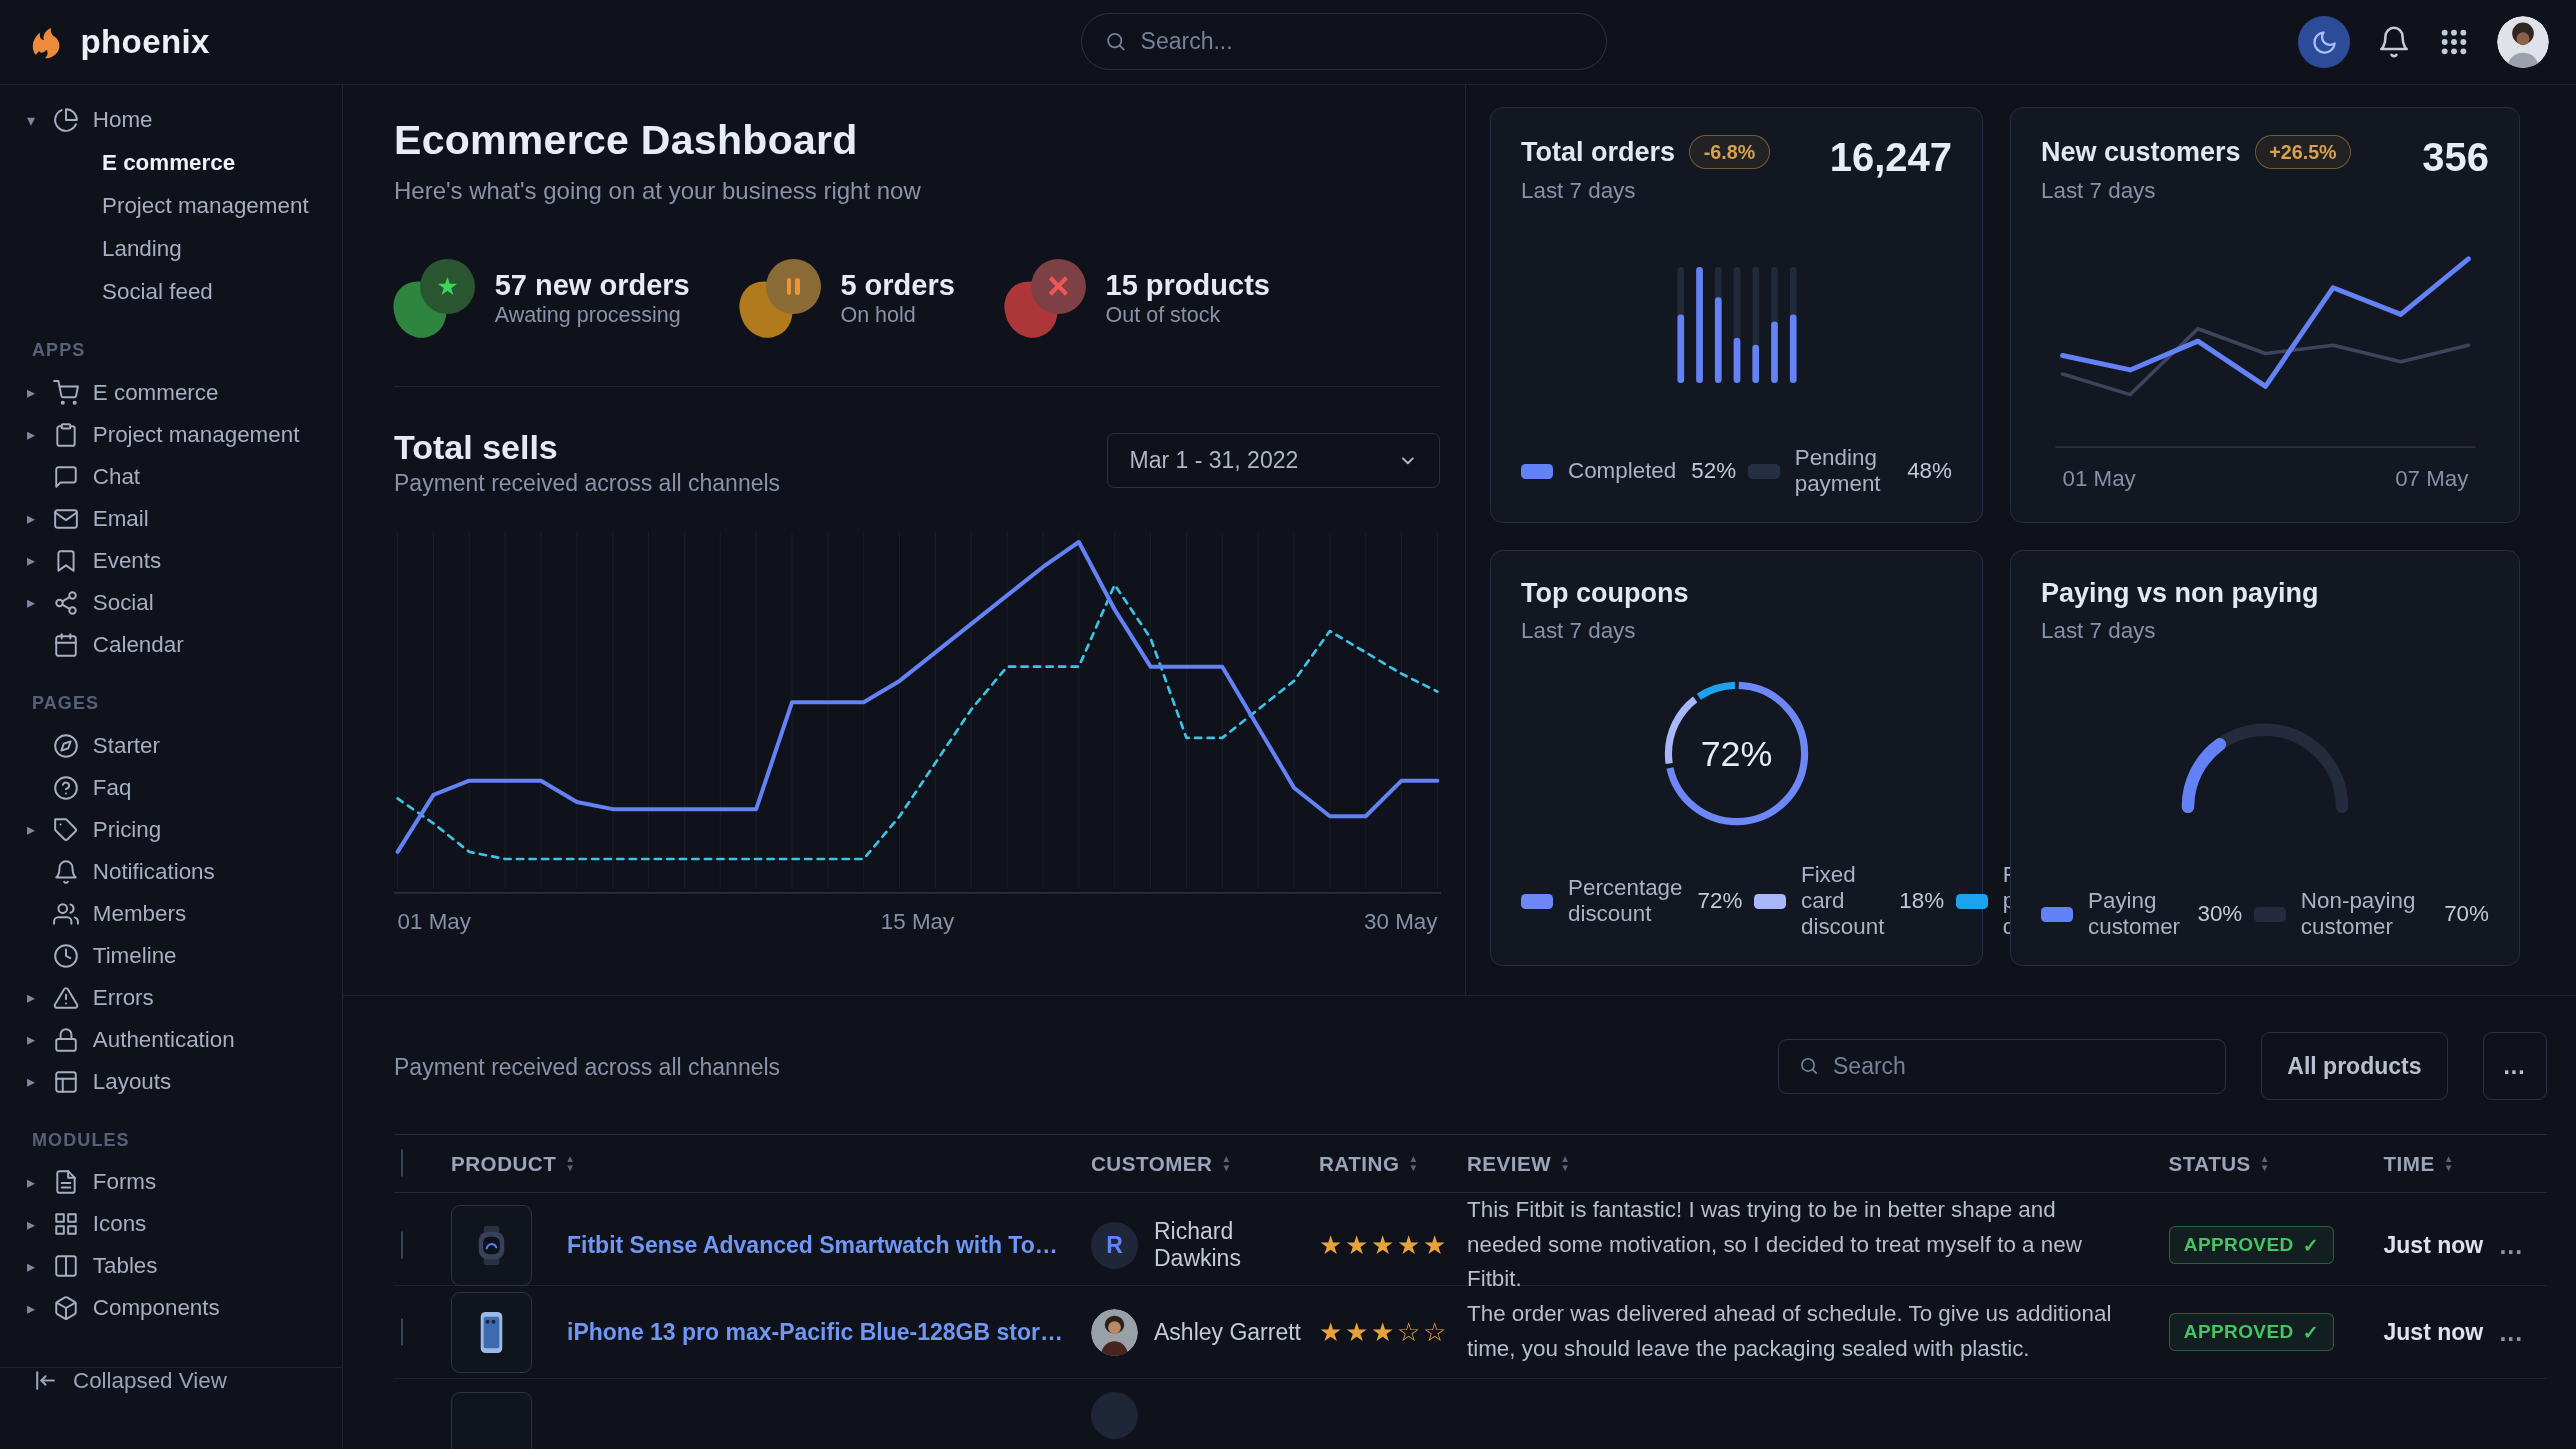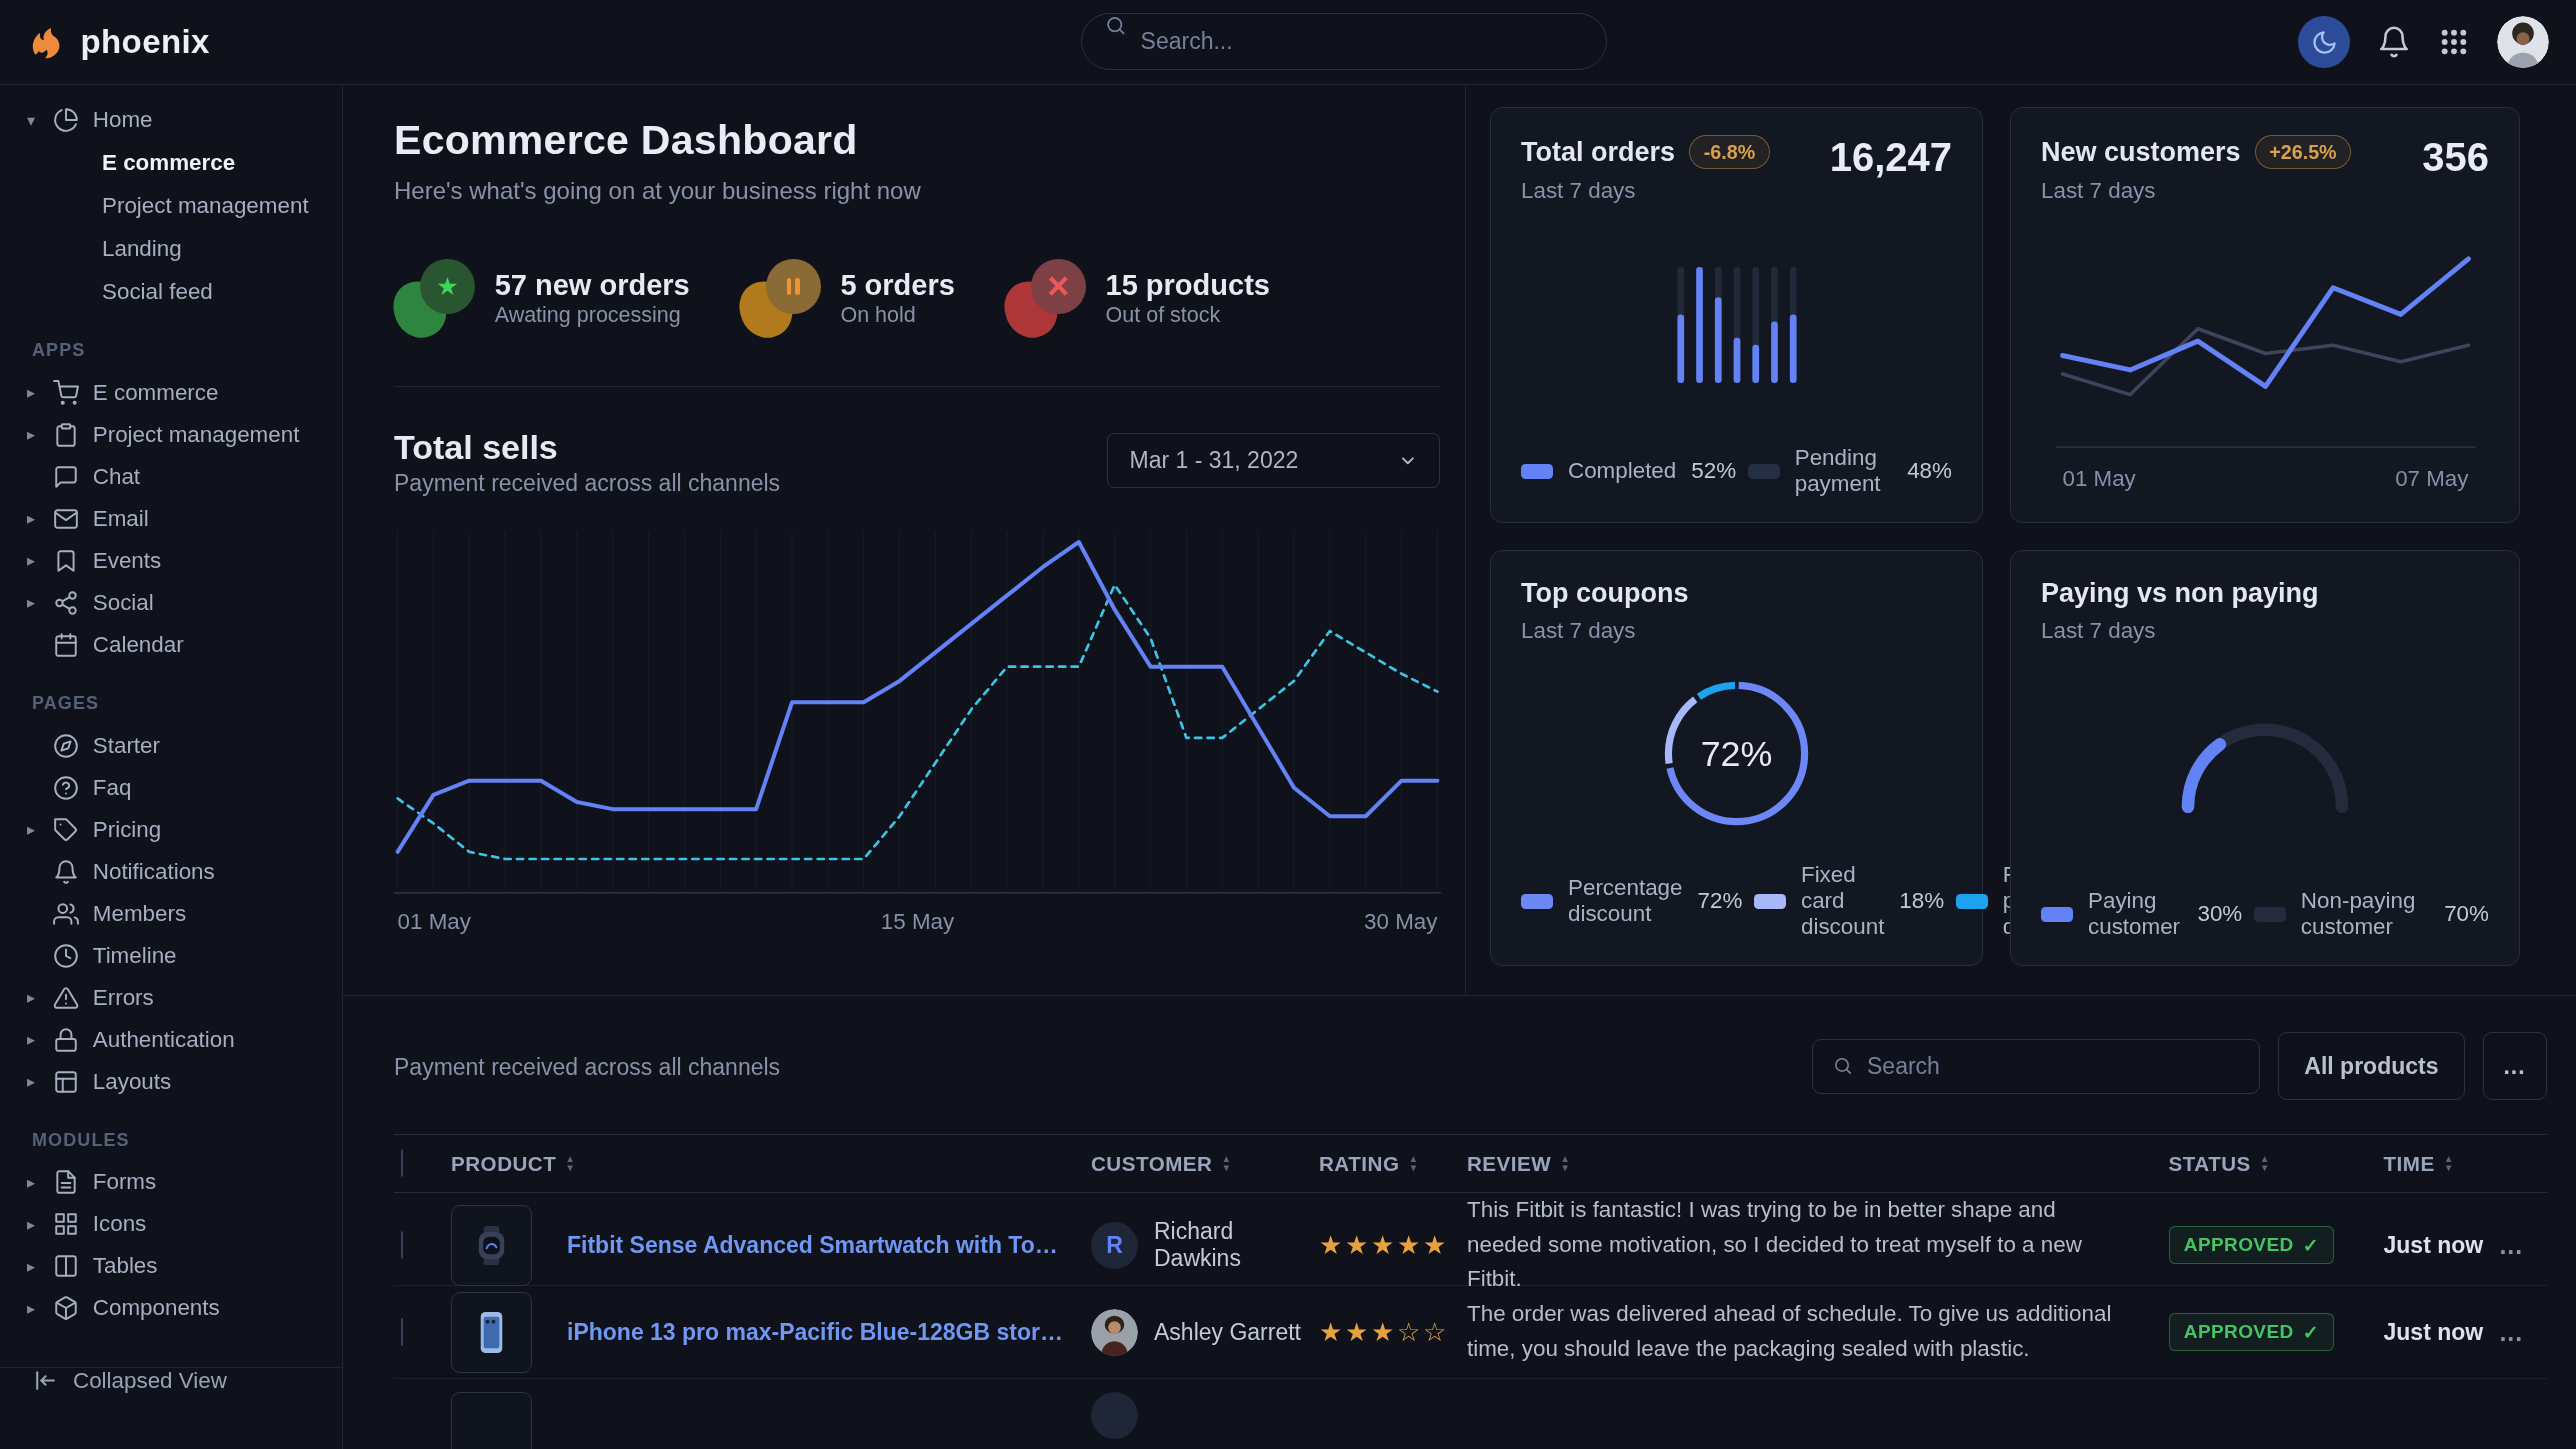--- a/index.html
+++ b/index.html
@@ -7,21 +7,21 @@
 body{font-family:"Liberation Sans",sans-serif;color:#dde2ee;font-size:23px}
 svg text{font-family:"Liberation Sans",sans-serif}
 button{font-family:inherit;background:none;border:none;color:inherit;cursor:pointer}
 input{font-family:inherit;background:none;border:none;outline:none;color:#c6cdda;font-size:23px;width:100%}
 input::placeholder{color:#76809a}
 .app{width:2576px;height:1449px;display:flex;flex-direction:column}
 
 .navbar{height:85px;flex:0 0 85px;display:flex;align-items:center;padding:0 27px;border-bottom:0.9px solid #1e2534;position:relative}
 .logo{display:flex;align-items:center;gap:12.5px}
 .logo-text{font-size:33px;font-weight:bold;color:#eceff5;letter-spacing:0.4px}
-.nav-search{position:absolute;left:1081px;top:13.4px;width:526px;height:57px;border:0.9px solid #2a3244;border-radius:894px;display:flex;gap:14.3px;padding:0 23px}
+.nav-search{position:absolute;left:1081px;top:13.4px;width:526px;height:57px;border:0.9px solid #2a3244;border-radius:894px;display:flex;align-items:center;gap:14.3px;padding:0 23px}
 .nav-right{margin-left:auto;display:flex;align-items:center;gap:27px}
 .theme-btn{width:52px;height:52px;border-radius:50%;background:#2c4c99;display:flex;align-items:center;justify-content:center}
 .nav-ic{display:flex;align-items:center;justify-content:center}
 .nav-avatar{width:52px;height:52px;border-radius:50%;overflow:hidden;display:block}
 
 .frame{flex:1;display:flex;min-height:0}
 .sidebar{width:343px;flex:0 0 343px;border-right:0.9px solid #1e2534;display:flex;flex-direction:column;padding-top:14.3px}
 .side-nav{flex:1;padding:0 18px 0 23px;overflow:hidden}
 .s-item{display:flex;align-items:center;gap:13.4px;height:42px;color:#a6aec2;font-size:22.4px;cursor:pointer}
 .s-caret{width:16px;font-size:16px;color:#7e88a0;text-align:center;flex:0 0 16px}
@@ -64,21 +64,21 @@
 .card-value{font-size:40px;font-weight:bold;color:#e8ecf4}
 .card-chart{flex:1;display:flex;align-items:center;justify-content:center}
 .legend{display:flex;flex-direction:row;gap:11.6px}
 .lg-row{display:flex;align-items:center;gap:15px;font-size:22.4px}
 .sw{width:32px;height:14.3px;border-radius:4.5px;flex:0 0 32px}
 .lg-l{color:#aab2c4}
 .lg-v{margin-left:auto;color:#c2c9d7}
 
 .reviews{flex:1;padding:36px 29.5px 0 51px;overflow:hidden}
 .rev-head{display:flex;align-items:center;justify-content:space-between}
-.rev-controls{display:flex;align-items:center;gap:18px}
+.rev-controls{display:flex;align-items:center;gap:35px}
 .rev-search{width:448px;height:55px;border:0.9px solid #2a3244;border-radius:9px;display:flex;align-items:center;gap:14.3px;padding:0 19.7px}
 .btn{height:68px;border:0.9px solid #2a3244;border-radius:9px;padding:0 25px;color:#b9c1d0;font-size:23px;font-weight:bold}
 .btn.more{width:64px;padding:0;letter-spacing:0.9px}
 .rev-table{margin-top:34px}
 .t-head,.t-row{display:grid;grid-template-columns:57px 116px 524px 228px 148px 1fr 215px 116px 47px;align-items:center}
 .t-head{height:59px;border-top:0.9px solid #232b3d;border-bottom:0.9px solid #232b3d}
 .th{display:flex;align-items:center;gap:9px;font-size:20.6px;font-weight:bold;color:#9aa4ba;letter-spacing:0.5px;cursor:pointer}
 .sort{display:inline-flex;flex-direction:column;font-size:9.8px;line-height:.85;color:#59637c}
 .t-row{height:93px;border-bottom:0.9px solid #1a2231}
 .t-row.partial{height:54px;border-bottom:none;align-items:start;padding-top:12.5px}

